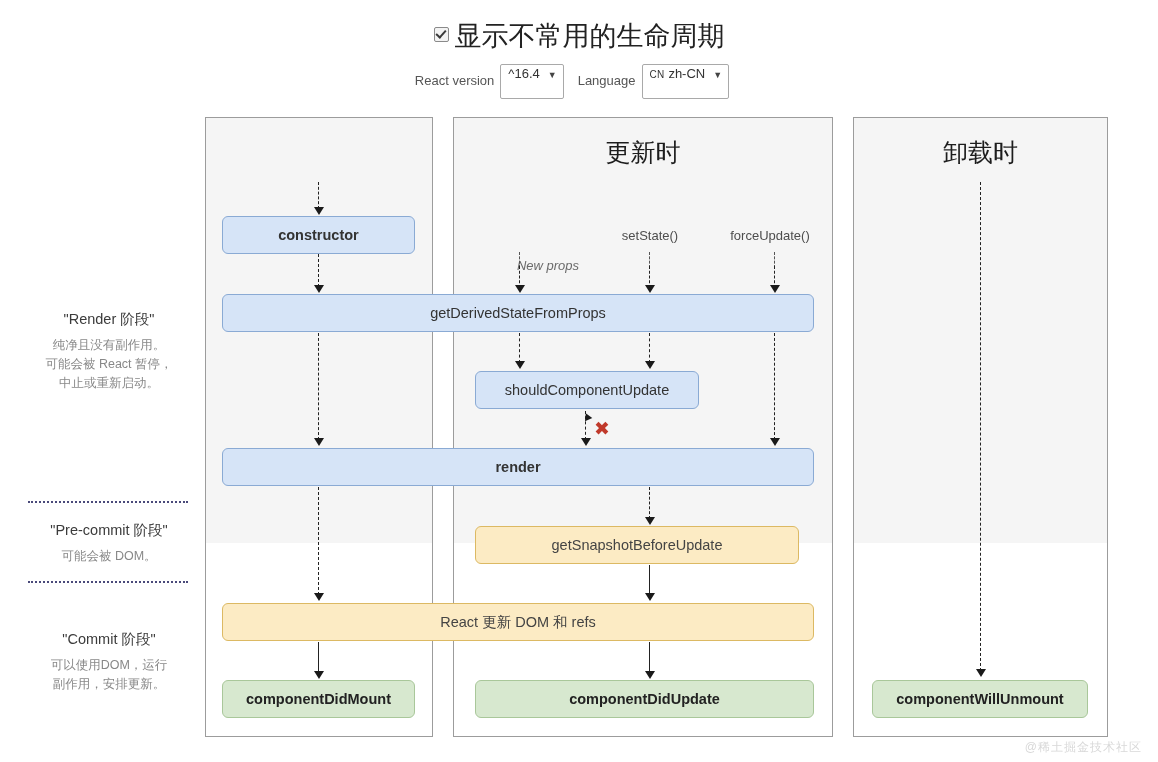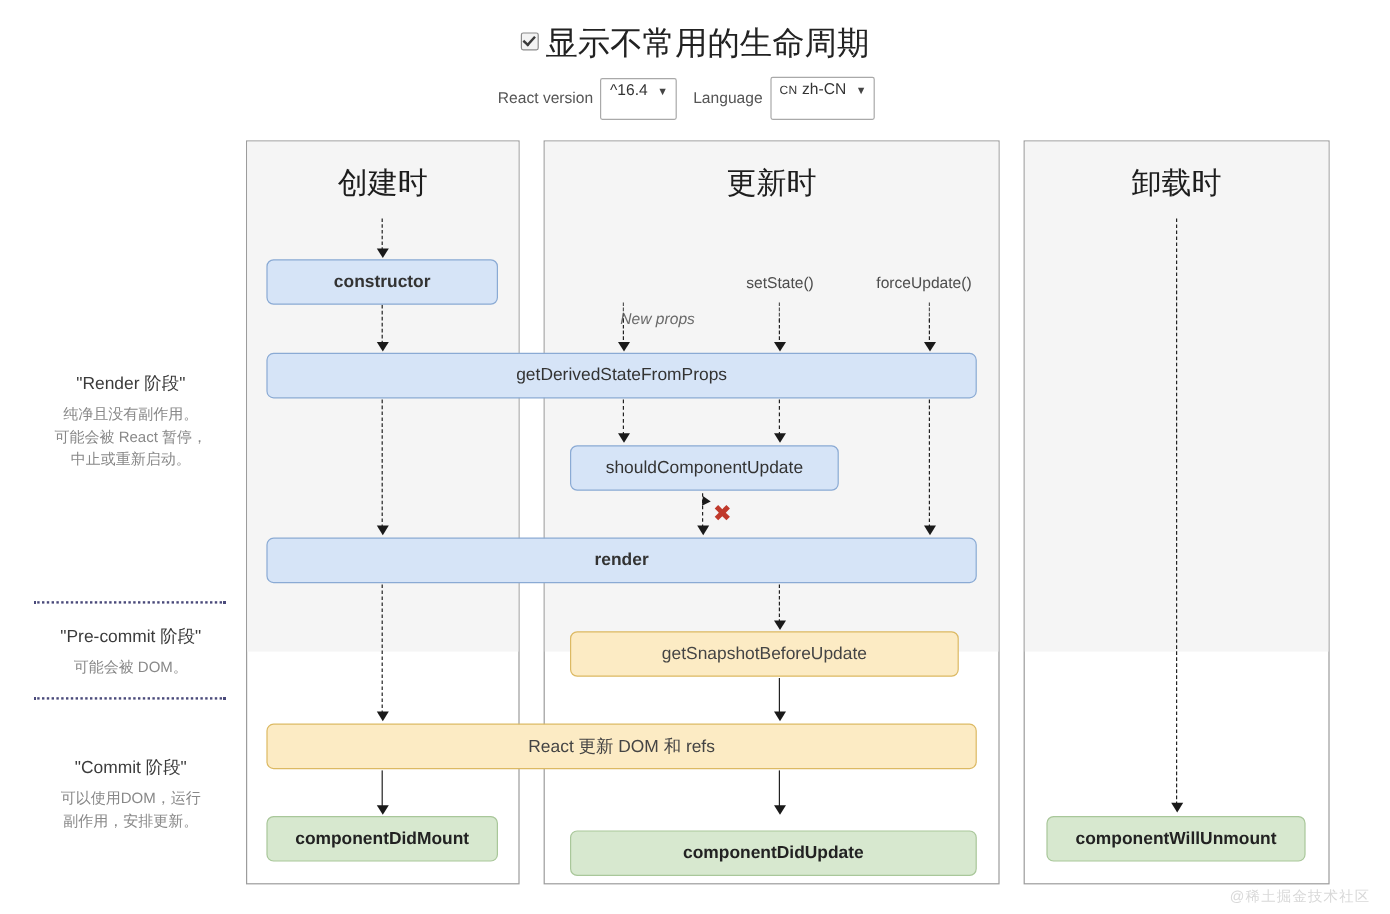--- a/index.html
+++ b/index.html
@@ -202,21 +202,20 @@
   <div class="phase" style="top:630px;">
     <div class="ph-title">"Commit 阶段"</div>
     <div class="ph-body">
       <div>可以使用DOM，运行</div>
       <div>副作用，安排更新。</div>
     </div>
   </div>
 
   <div class="col" style="left:205px;top:117px;width:228px;height:620px;">
     <div class="grayband" style="height:425px;"></div>
-    <div class="coltitle">创建时</div>
   </div>
 
   <div class="col" style="left:453px;top:117px;width:380px;height:620px;">
     <div class="grayband" style="height:425px;"></div>
     <div class="coltitle">更新时</div>
   </div>
 
   <div class="col" style="left:853px;top:117px;width:255px;height:620px;">
     <div class="grayband" style="height:425px;"></div>
     <div class="coltitle">卸载时</div>
@@ -284,19 +283,19 @@
   <div class="node blue" style="left:475px;top:371px;width:224px;height:38px;">shouldComponentUpdate</div>
 
   <div class="node blue bold" style="left:222px;top:448px;width:592px;height:38px;">render</div>
 
   <div class="node yellow" style="left:475px;top:526px;width:324px;height:38px;">getSnapshotBeforeUpdate</div>
 
   <div class="node yellow ital" style="left:222px;top:603px;width:592px;height:38px;">React 更新 DOM 和 refs</div>
 
   <div class="node green bold" style="left:222px;top:680px;width:193px;height:38px;">componentDidMount</div>
 
-  <div class="node green bold" style="left:475px;top:680px;width:339px;height:38px;margin-top:12px;">componentDidUpdate</div>
+  <div class="node green bold" style="left:475px;top:680px;width:339px;height:38px;">componentDidUpdate</div>
 
   <div class="node green bold" style="left:872px;top:680px;width:216px;height:38px;">componentWillUnmount</div>
 
   <div class="watermark">@稀土掘金技术社区</div>
 
 </div>
 
 </body></html>

